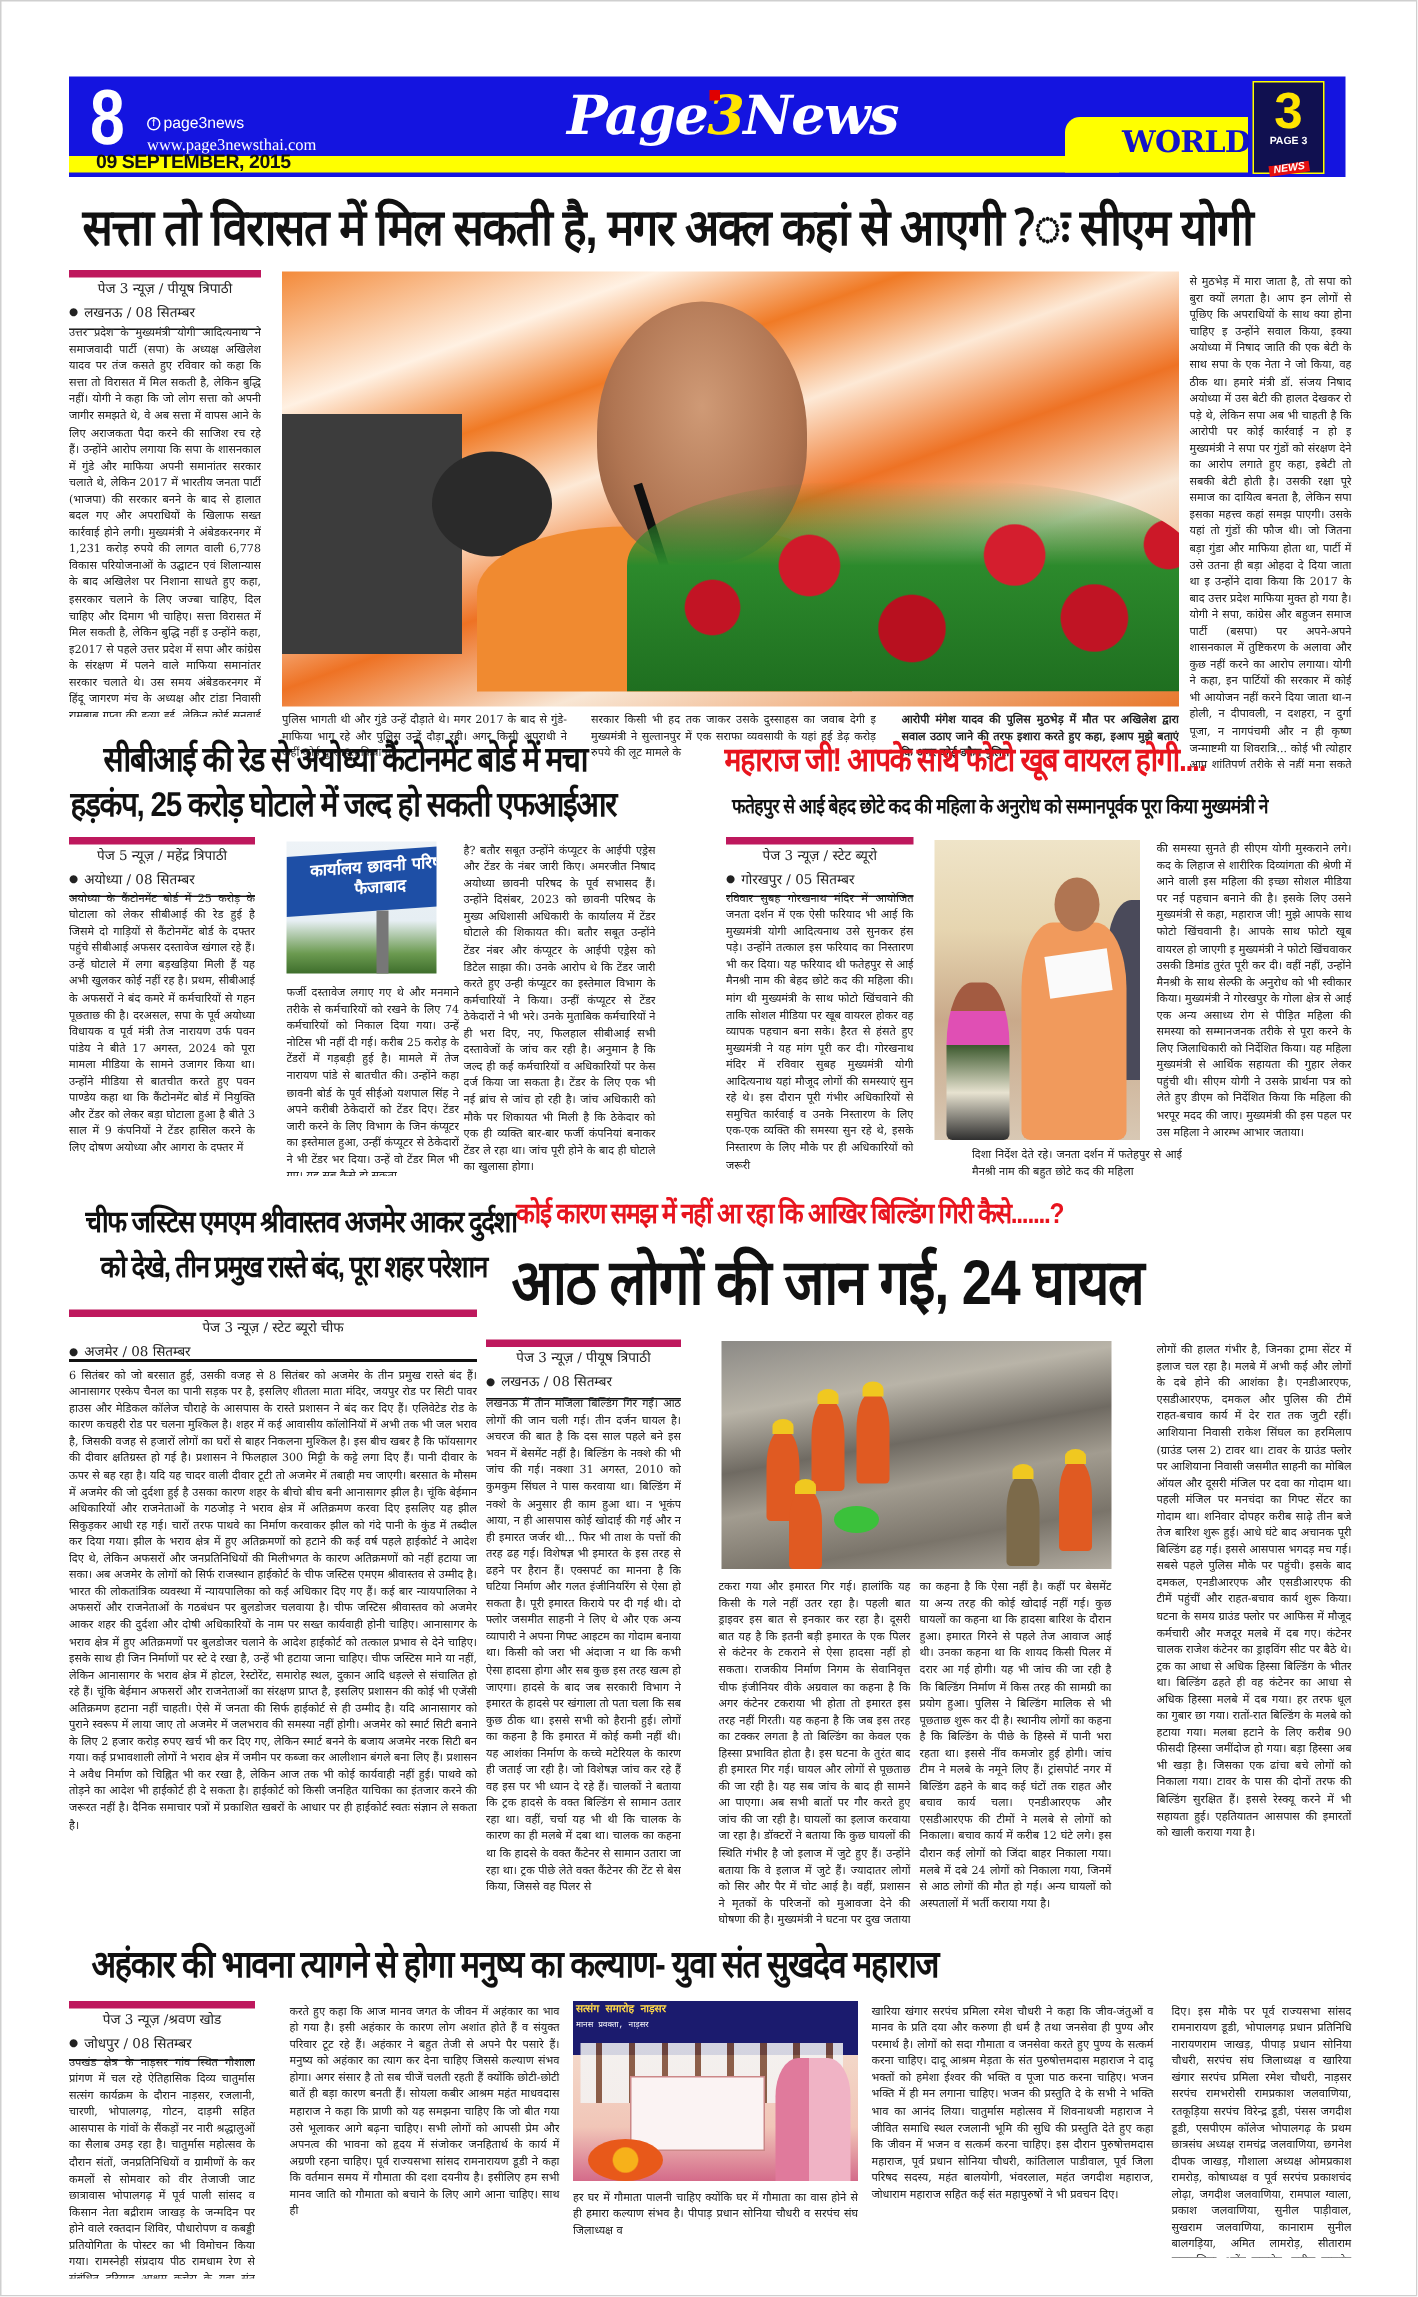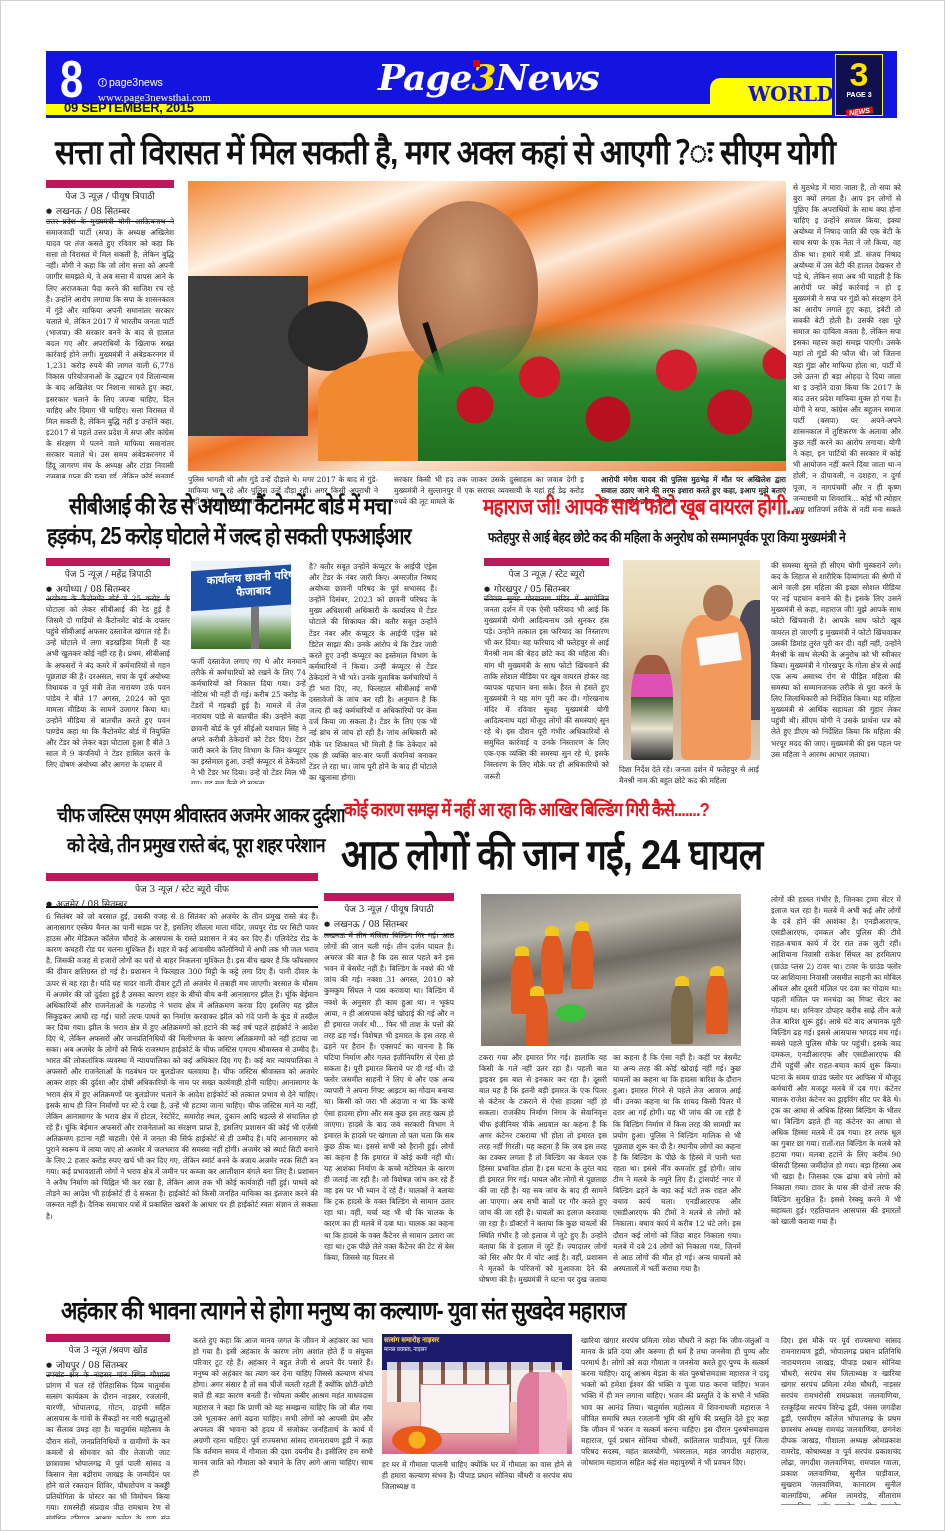--- a/index.html
+++ b/index.html
@@ -23,21 +23,21 @@
   .mast .badge { position: absolute; left: 789px; top: 3px; width: 48px; height: 62px; background: #101050; border: 1px solid #ffff00; text-align: center; }
   .mast .badge .b3 { color: #ffe400; font-family: "Liberation Sans", sans-serif; font-weight: bold; font-size: 34px; line-height: 34px; margin-top: 2px; }
   .mast .badge .bp { color: #fff; font-family: "Liberation Sans", sans-serif; font-size: 7px; line-height: 8px; font-weight: bold; }
   .mast .badge .bn { display: inline-block; background: #e51010; color: #fff; font-family: "Liberation Sans", sans-serif; font-size: 7px; font-style: italic; font-weight: bold; padding: 0 3px; transform: rotate(-8deg); margin-top: 2px; }
 
   
   .hl { position: absolute; font-family: "Liberation Sans", sans-serif; font-weight: bold; color: #111; white-space: nowrap; letter-spacing: -1px; }
   .hl.red { color: #e8141e; }
 
   
-  .byline { position: absolute; border-top: 8px solid #be185d; border-bottom: 1.5px solid #111; font-family: "DejaVu Serif", serif; font-size: 9px; line-height: 13px; color: #222; }
+  .byline { position: absolute; border-top: 5px solid #be185d; border-bottom: 1.5px solid #111; font-family: "DejaVu Serif", serif; font-size: 9px; line-height: 13px; color: #222; }
   .byline .by { text-align: center; padding-top: 2px; }
   .byline .place { padding: 2px 0 3px 0; }
   .byline .place::before { content: "\25CF"; font-size: 7px; margin-right: 4px; vertical-align: 1px; }
 
   
   .col { position: absolute; font-family: "DejaVu Serif", serif; font-size: 7.4px; line-height: 11.1px; color: #222; text-align: justify; overflow: hidden; }
 
   
   .img { position: absolute; overflow: hidden; }
   .cap { position: absolute; font-family: "DejaVu Serif", serif; font-size: 7.4px; line-height: 11.1px; color: #222; overflow: hidden; text-align: justify; }
@@ -61,21 +61,21 @@
   .photo-yogi2 .paper { position: absolute; left: 75px; top: 75px; width: 42px; height: 28px; background: #fafafa; transform: rotate(-8deg); }
   .photo-yogi2 .woman { position: absolute; left: 8px; top: 95px; width: 42px; height: 105px; background: linear-gradient(180deg, #a35b41 0%, #a35b41 18%, #e04fb4 18%, #e04fb4 40%, #3d5a2f 40%, #e7e2d0 70%, #2f2f2f 100%); border-radius: 40% 40% 4px 4px; }
   .photo-yogi2 .men { position: absolute; left: 115px; top: 40px; width: 55px; height: 120px; background: #4a4a5a; border-radius: 30% 30% 0 0; }
 
   .photo-collapse { background: linear-gradient(170deg, #8c8a86 0%, #b9b4a8 25%, #6f6a62 45%, #a29c90 60%, #7a746a 80%, #b3ada2 100%); }
   .photo-collapse .w { position: absolute; width: 22px; height: 60px; background: #e05a22; border-radius: 40% 40% 3px 3px; }
   .photo-collapse .w::before { content: ""; position: absolute; left: 4px; top: -8px; width: 14px; height: 10px; background: #f0c820; border-radius: 50% 50% 0 0; }
   .photo-collapse .bag { position: absolute; left: 75px; top: 110px; width: 30px; height: 18px; background: #3bc13b; border-radius: 50%; }
 
   .photo-satsang { background: linear-gradient(180deg, #1b1b6e 0%, #1b1b6e 30%, #f3d7c8 30%, #f1c6b8 70%, #d46b8a 100%); }
-  .photo-satsang .banner { position: absolute; left: 2px; top: 2px; width: 110px; color: #ffd84a; font-family: Liberation Serif, serif; font-size: 7px; line-height: 9px; font-weight: bold; }
+  .photo-satsang .banner { position: absolute; left: 2px; top: 2px; width: 110px; color: #ffd84a; font-family: Liberation Mono, monospace; font-size: 7px; line-height: 9px; font-weight: bold; }
   .photo-satsang .board { position: absolute; left: 38px; top: 50px; width: 90px; height: 50px; background: #fbf3f3; border: 1px solid #c88; }
   .photo-satsang .ppl { position: absolute; left: 5px; top: 28px; width: 175px; height: 40px; background: repeating-linear-gradient(90deg, #f4f4f4 0 10px, #7a4a34 10px 14px, #f4f4f4 14px 22px); opacity: 0.85; }
   .photo-satsang .fl { position: absolute; left: 10px; top: 92px; width: 50px; height: 28px; background: radial-gradient(circle, #f7b11a 0 8px, transparent 9px), #e8591a; border-radius: 50%; }
   .photo-satsang .women { position: absolute; left: 135px; top: 38px; width: 50px; height: 85px; background: linear-gradient(90deg, #e07a9c 0 45%, #f0b3c5 45% 100%); border-radius: 30% 30% 0 0; }
 
   .rule { position: absolute; background: #111; }
 </style>
 </head>
 <body>
 
@@ -141,21 +141,21 @@
     <div class="place">गोरखपुर / 05 सितम्बर</div>
   </div>
   <div class="col" style="left:483px; top:592px; width:125px; height:190px;">रविवार सुबह गोरखनाथ मंदिर में आयोजित जनता दर्शन में एक ऐसी फरियाद भी आई कि मुख्यमंत्री योगी आदित्यनाथ उसे सुनकर हंस पड़े। उन्होंने तत्काल इस फरियाद का निस्तारण भी कर दिया। यह फरियाद थी फतेहपुर से आई मैनश्री नाम की बेहद छोटे कद की महिला की। मांग थी मुख्यमंत्री के साथ फोटो खिंचवाने की ताकि सोशल मीडिया पर खूब वायरल होकर वह व्यापक पहचान बना सके। हैरत से हंसते हुए मुख्यमंत्री ने यह मांग पूरी कर दी। गोरखनाथ मंदिर में रविवार सुबह मुख्यमंत्री योगी आदित्यनाथ यहां मौजूद लोगों की समस्याएं सुन रहे थे। इस दौरान पूरी गंभीर अधिकारियों से समुचित कार्रवाई व उनके निस्तारण के लिए एक-एक व्यक्ति की समस्या सुन रहे थे, इसके निस्तारण के लिए मौके पर ही अधिकारियों को जरूरी</div>
   <div class="img photo-yogi2" style="left:622px; top:559px; width:137px; height:200px;">
     <div class="men"></div>
       <div class="robe"></div>
       <div class="head"></div>
       <div class="paper"></div>
       <div class="woman"></div>
   </div>
-  <div class="cap" style="left:618px; top:763px; width:140px; height:23px;">दिशा निर्देश देते रहे। जनता दर्शन में फतेहपुर से आई मैनश्री नाम की बहुत छोटे कद की महिला</div>
+  <div class="cap" style="left:647px; top:763px; width:140px; height:23px;">दिशा निर्देश देते रहे। जनता दर्शन में फतेहपुर से आई मैनश्री नाम की बहुत छोटे कद की महिला</div>
   <div class="col" style="left:770px; top:559px; width:130px; height:224px;">की समस्या सुनते ही सीएम योगी मुस्कराने लगे। कद के लिहाज से शारीरिक दिव्यांगता की श्रेणी में आने वाली इस महिला की इच्छा सोशल मीडिया पर नई पहचान बनाने की है। इसके लिए उसने मुख्यमंत्री से कहा, महाराज जी! मुझे आपके साथ फोटो खिंचवानी है। आपके साथ फोटो खूब वायरल हो जाएगी इ मुख्यमंत्री ने फोटो खिंचवाकर उसकी डिमांड तुरंत पूरी कर दी। वहीं नहीं, उन्होंने मैनश्री के साथ सेल्फी के अनुरोध को भी स्वीकार किया। मुख्यमंत्री ने गोरखपुर के गोला क्षेत्र से आई एक अन्य असाध्य रोग से पीड़ित महिला की समस्या को सम्मानजनक तरीके से पूरा करने के लिए जिलाधिकारी को निर्देशित किया। यह महिला मुख्यमंत्री से आर्थिक सहायता की गुहार लेकर पहुंची थी। सीएम योगी ने उसके प्रार्थना पत्र को लेते हुए डीएम को निर्देशित किया कि महिला की भरपूर मदद की जाए। मुख्यमंत्री की इस पहल पर उस महिला ने आरम्भ आभार जताया।</div>
 
   <div class="hl" style="left:56px; top:800px; font-size:20px; line-height:28px; transform:scaleX(0.86); transform-origin:left top;">चीफ जस्टिस एमएम श्रीवास्तव अजमेर आकर दुर्दशा</div>
   <div class="hl" style="left:66px; top:830px; font-size:20px; line-height:28px; transform:scaleX(0.86); transform-origin:left top;">को देखे, तीन प्रमुख रास्ते बंद, पूरा शहर परेशान</div>
 
   <div class="byline" style="left:45px; top:872px; width:272px; border-bottom:none;">
     <div class="by">पेज 3 न्यूज़ / स्टेट ब्यूरो चीफ</div>
     <div class="place">अजमेर / 08 सितम्बर</div>
   </div>
   <div class="rule" style="left:45px; top:905px; width:272px; height:1.5px;"></div>

